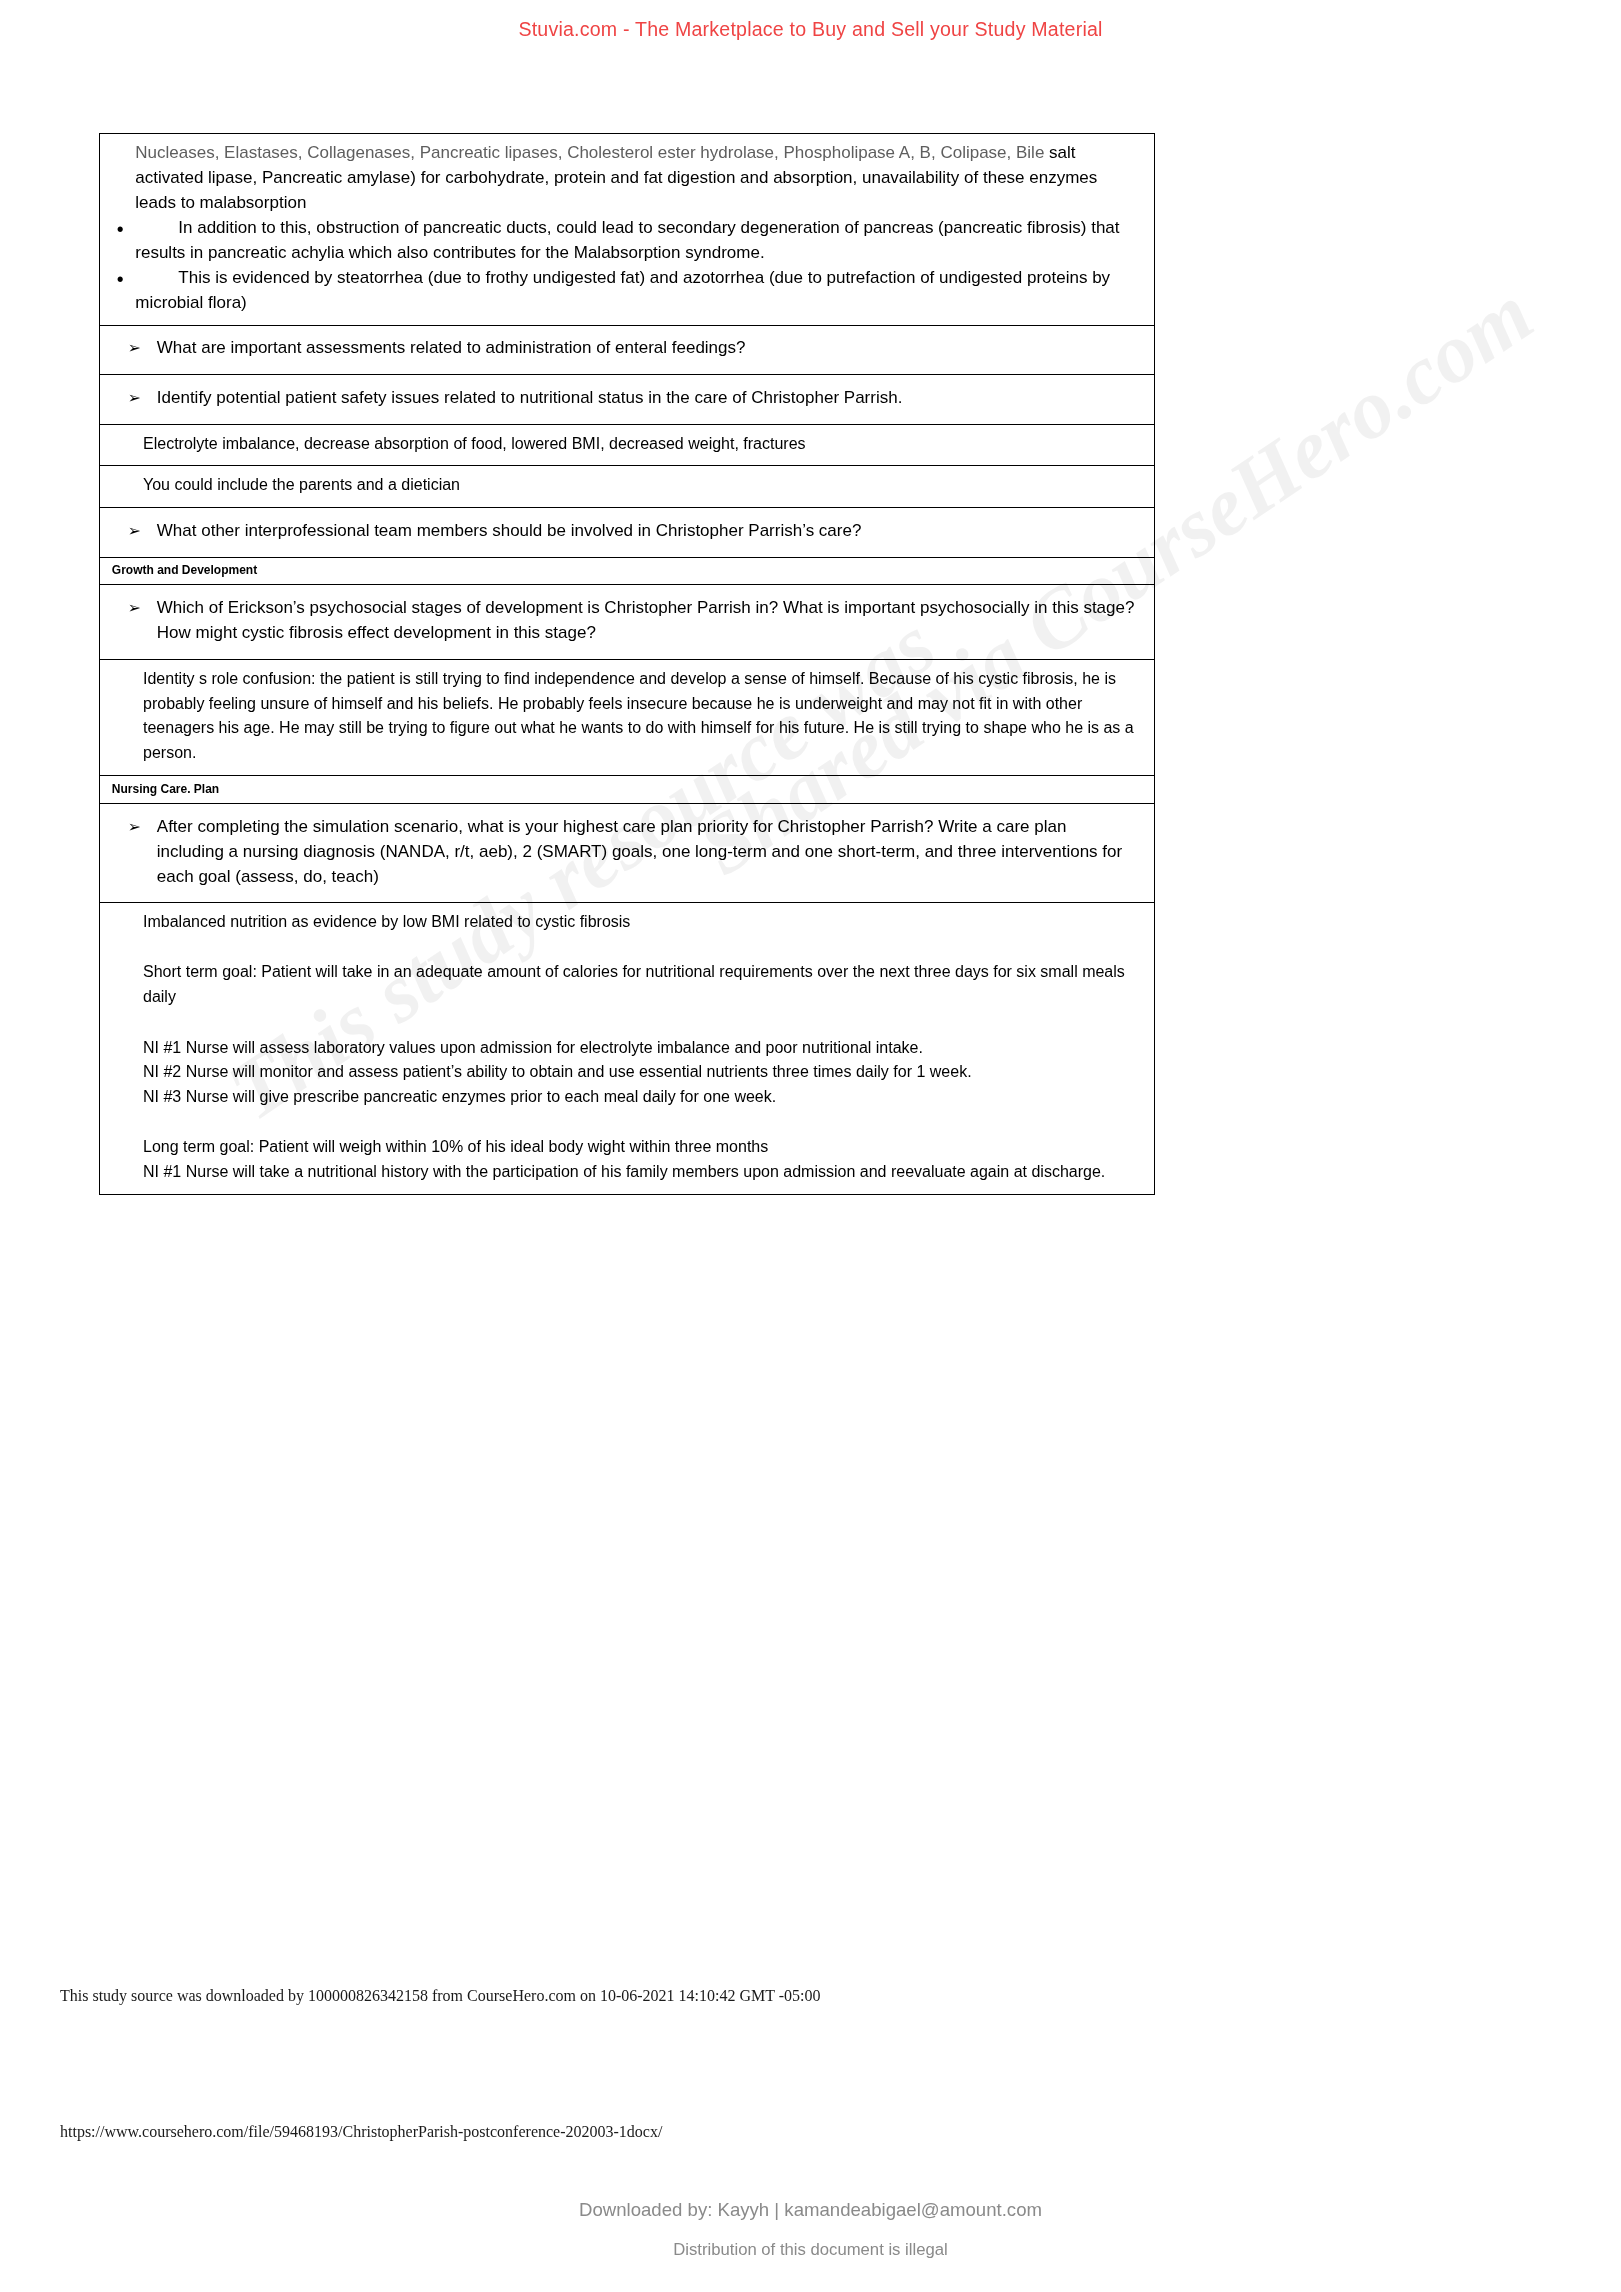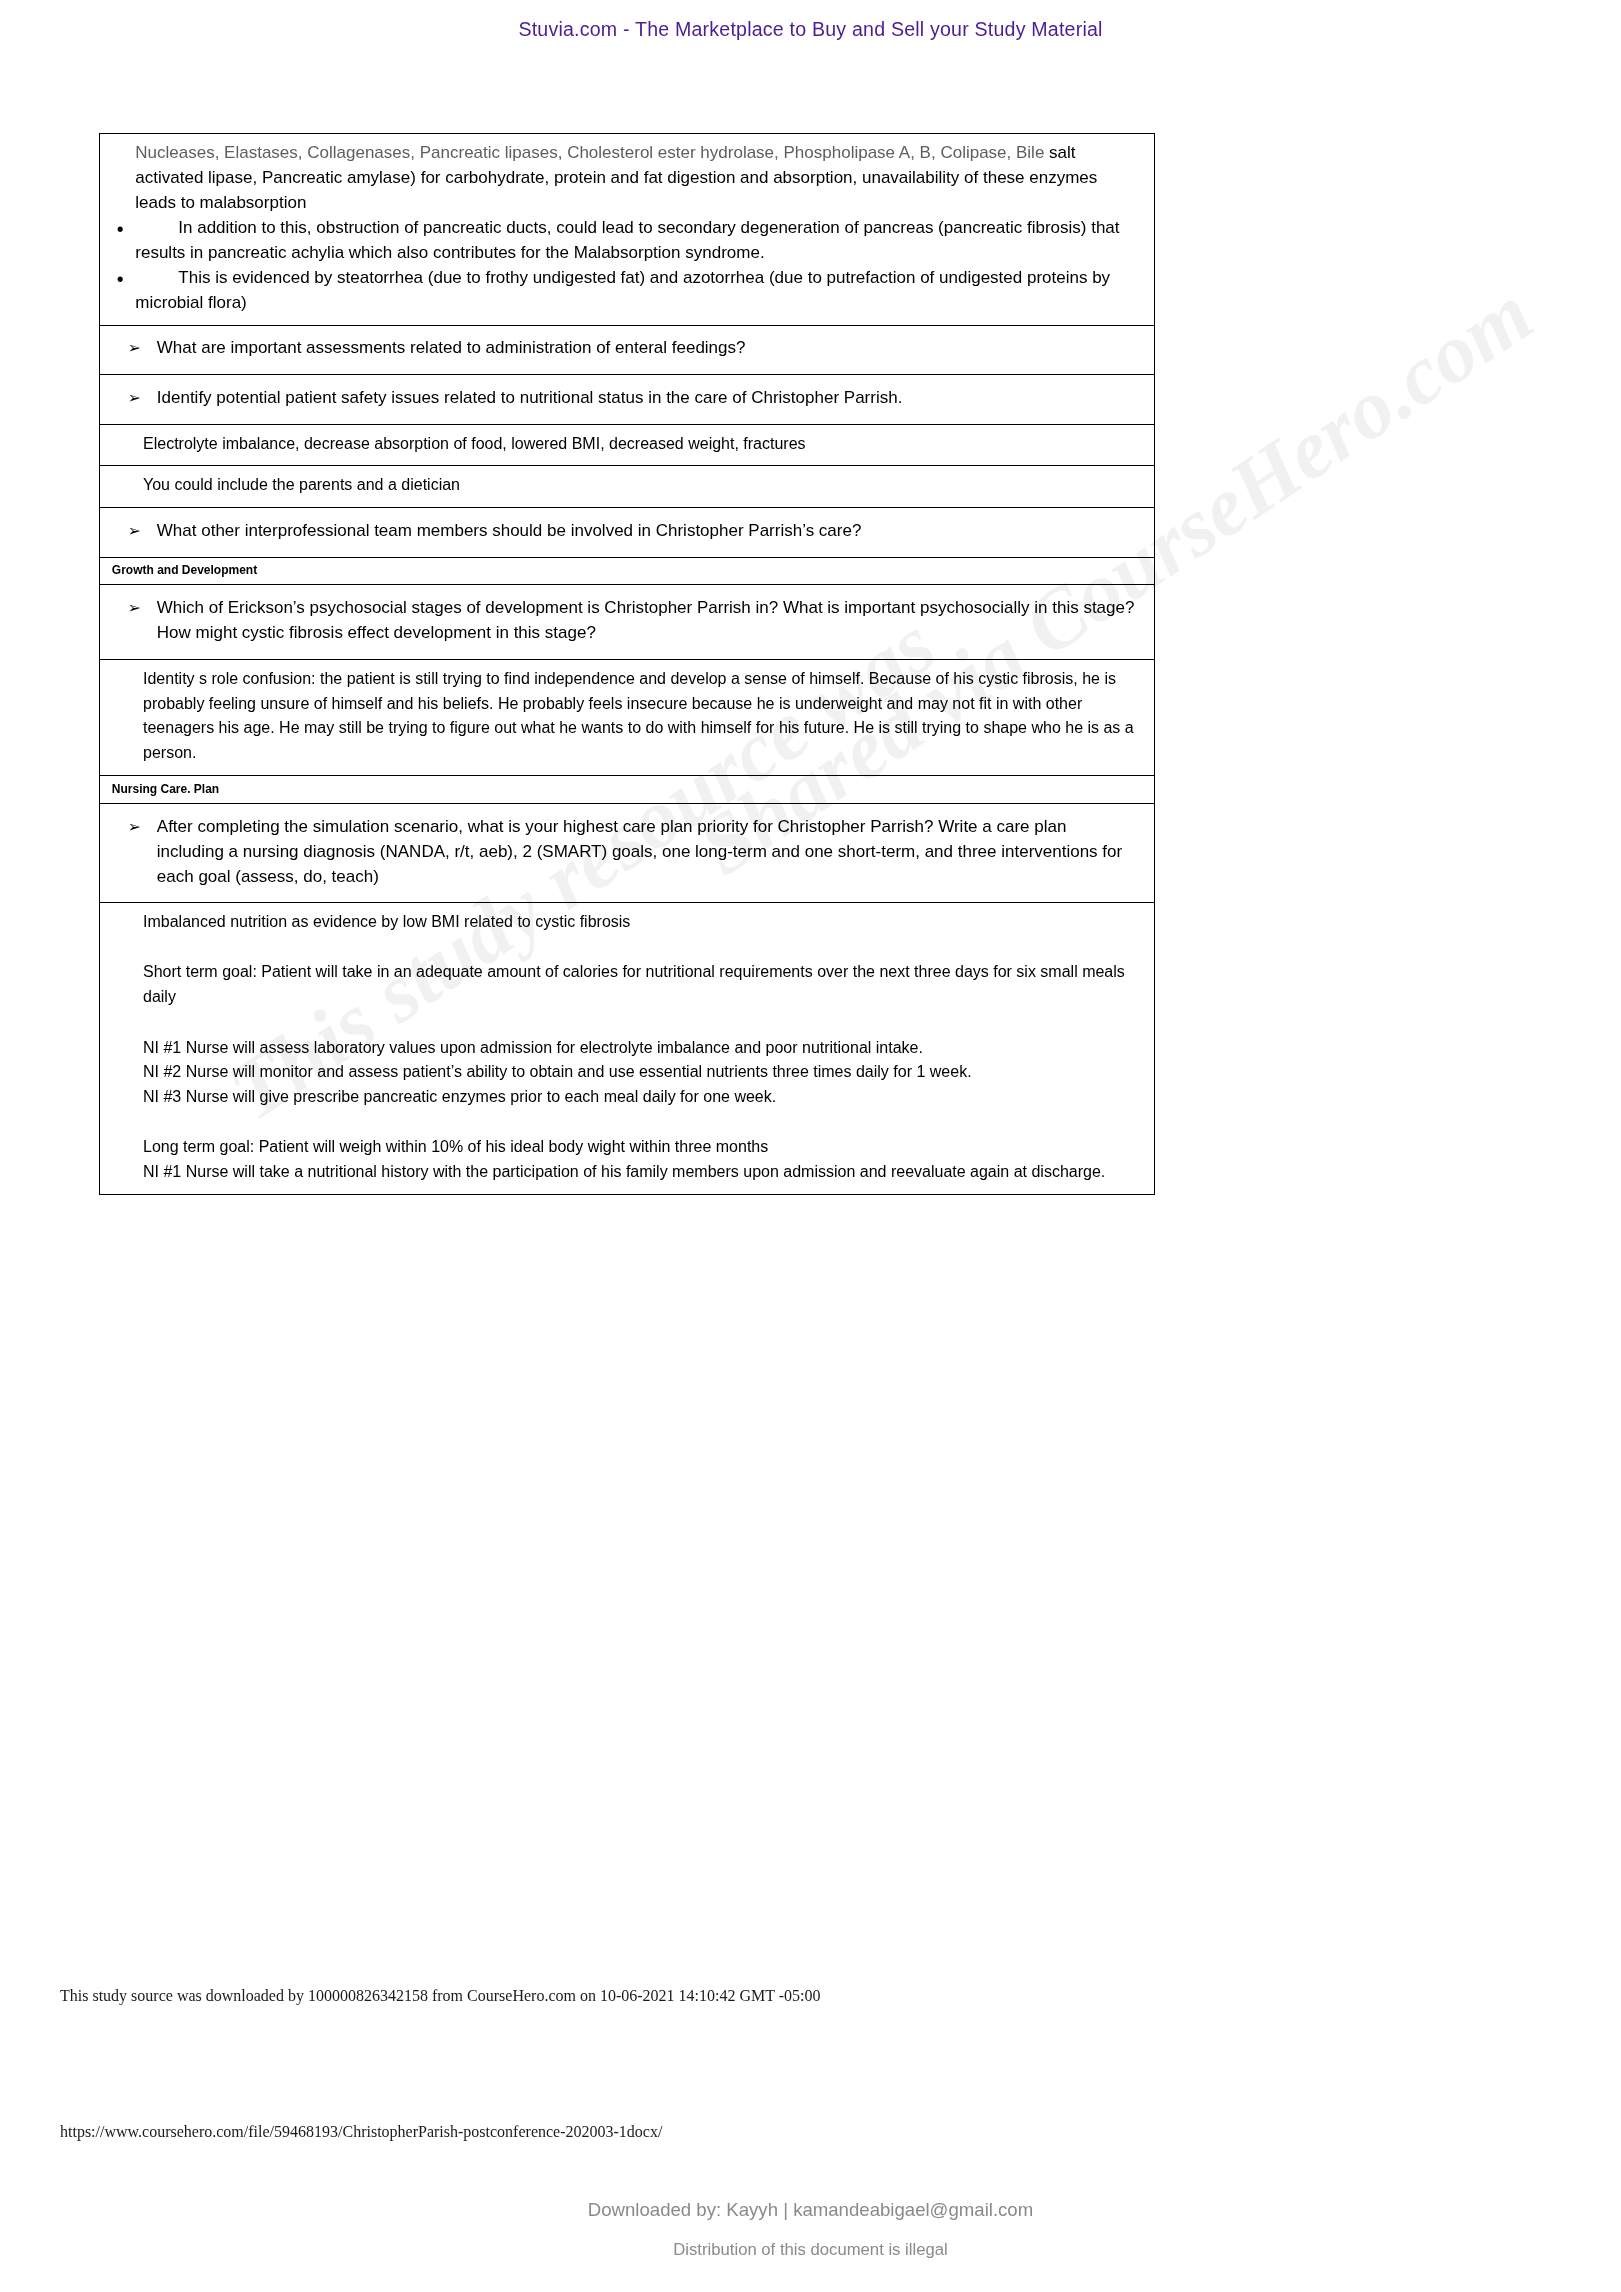--- a/index.html
+++ b/index.html
@@ -17,21 +17,21 @@
   }
 
   
   .stuvia-header {
     position: absolute;
     top: 17.6px;
     left: 0;
     width: 100%;
     text-align: center;
     font-size: 19.6px;
-    color: #4c1d95;
+    color: #ef4444;
     letter-spacing: 0.2px;
   }
 
   
   .wm {
     position: absolute;
     color: rgba(0,0,0,0.055);
     font-family: "Liberation Serif", serif;
     font-style: italic;
     font-weight: 700;
@@ -274,15 +274,15 @@
         </div>
       </td>
     </tr>
 
   </tbody>
 </table>
 
 <div class="ch-note ch-note-1">This study source was downloaded by 100000826342158 from CourseHero.com on 10-06-2021 14:10:42 GMT -05:00</div>
 <div class="ch-note ch-note-2">https://www.coursehero.com/file/59468193/ChristopherParish-postconference-202003-1docx/</div>
 
-<div class="dl-footer dl-1">Downloaded by: Kayyh | kamandeabigael@gmail.com</div>
+<div class="dl-footer dl-1">Downloaded by: Kayyh | kamandeabigael@amount.com</div>
 <div class="dl-footer dl-2">Distribution of this document is illegal</div>
 
 
 </body></html>

